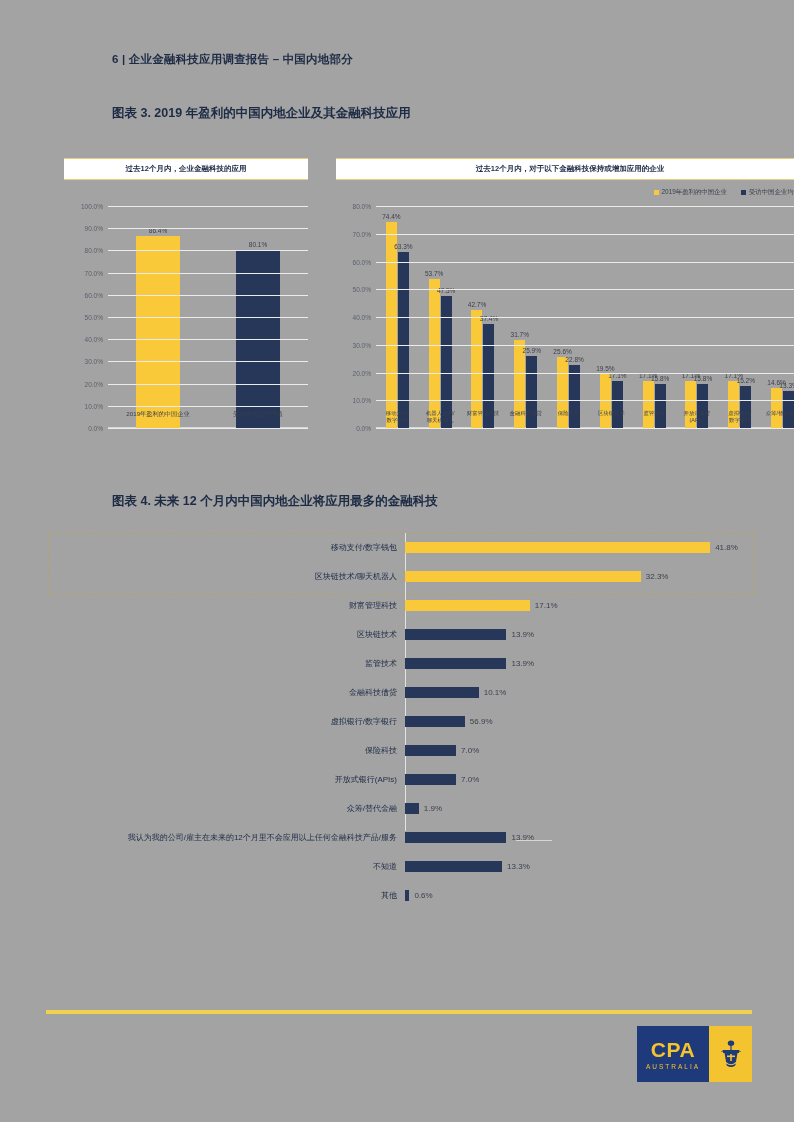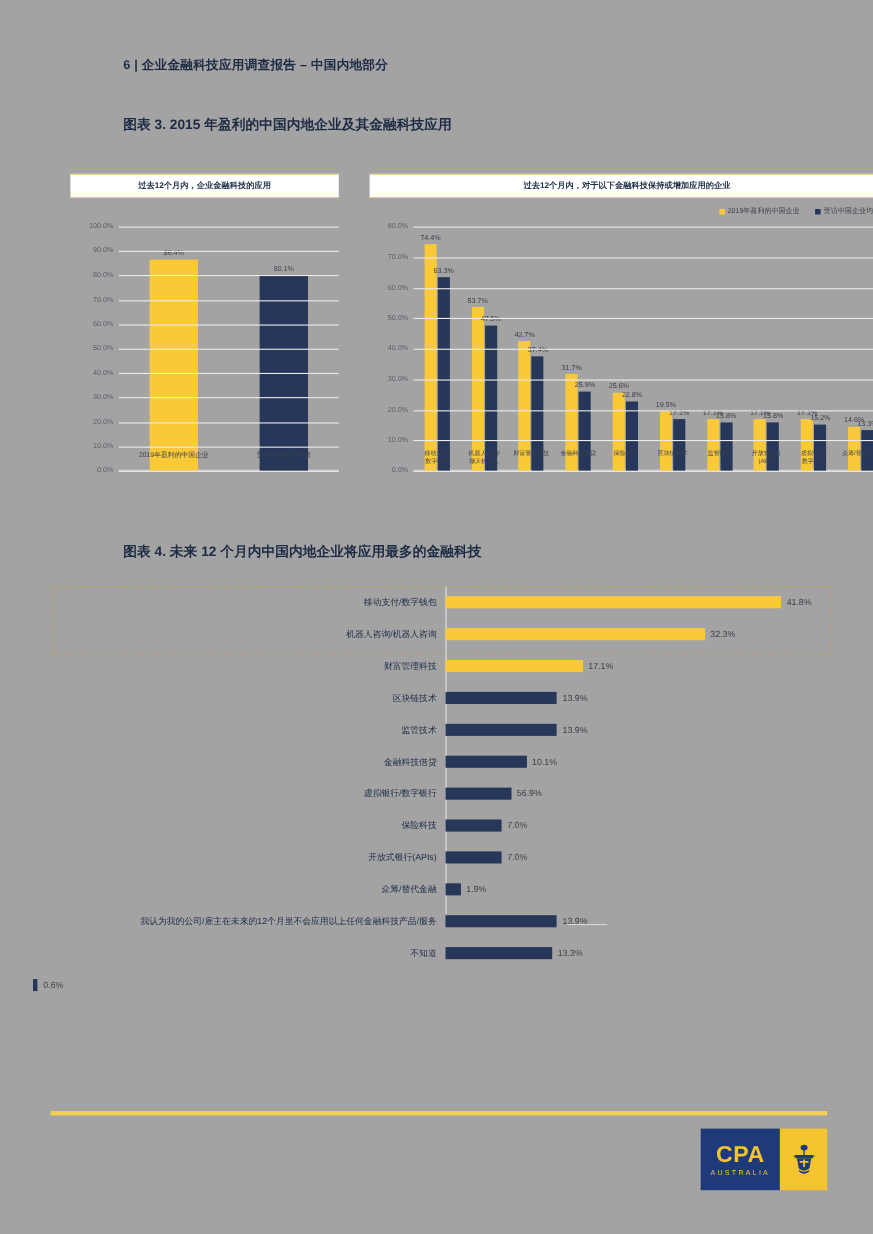--- a/index.html
+++ b/index.html
@@ -108,21 +108,21 @@
 <body>
 
 <div class="page">
 
   <div class="page-header">
     <span>6</span>
     <span>|</span>
     <span>企业金融科技应用调查报告 – 中国内地部分</span>
   </div>
 
-  <div class="fig3-title">图表 3. 2015 年盈利的中国内地企业及其金融科技应用</div>
+  <div class="fig3-title">图表 3. 2019 年盈利的中国内地企业及其金融科技应用</div>
 
   <div class="fig3">
 
     <div class="fig3-left">
       <div class="panel-head">过去12个月内，企业金融科技的应用</div>
       <div id="chart1" class="plot" style="margin:26px 0 0 44px; height:222px;">
         <div class="baseline"></div>
         <div class="bars" id="chart1-bars">
             <div class="grp">
               <div class="bar y" style="width: 44px; height: 191.808px;">
@@ -349,21 +349,21 @@
     <div class="axisline"></div>
     <div id="chart3-rows" style="position:relative; padding-top:6px;">
         <div class="hrow">
           <div class="hlabel">移动支付/数字钱包</div>
           <div class="hbarwrap">
             <div class="hbar y" style="width: 305.14px;"></div>
             <span class="hval">41.8%</span>
           </div>
         </div>
         <div class="hrow">
-          <div class="hlabel">机器人咨询/机器人咨询</div>
+          <div class="hlabel">区块链技术/聊天机器人</div>
           <div class="hbarwrap">
             <div class="hbar y" style="width: 235.79px;"></div>
             <span class="hval">32.3%</span>
           </div>
         </div>
         <div class="hrow">
           <div class="hlabel">财富管理科技</div>
           <div class="hbarwrap">
             <div class="hbar y" style="width: 124.83px;"></div>
             <span class="hval">17.1%</span>
@@ -426,20 +426,21 @@
           </div>
         </div>
         <div class="hrow">
           <div class="hlabel">不知道</div>
           <div class="hbarwrap">
             <div class="hbar n" style="width: 97.09px;"></div>
             <span class="hval">13.3%</span>
           </div>
         </div>
         <div class="hrow">
+          <div class="hlabel">其他</div>
           <div class="hbarwrap">
             <div class="hbar n" style="width: 4.38px;"></div>
             <span class="hval">0.6%</span>
           </div>
         </div>
       </div>
     <div class="tickstub"></div>
   </div>
 
   <div class="footer-rule"></div>

